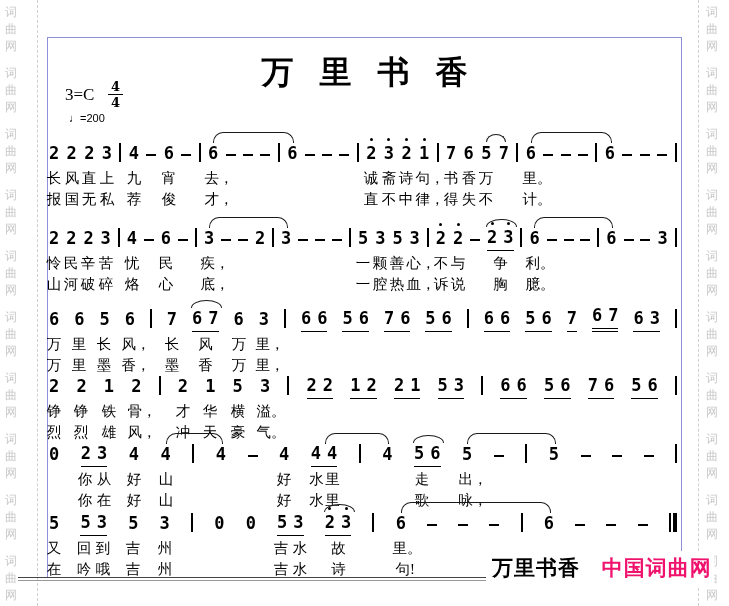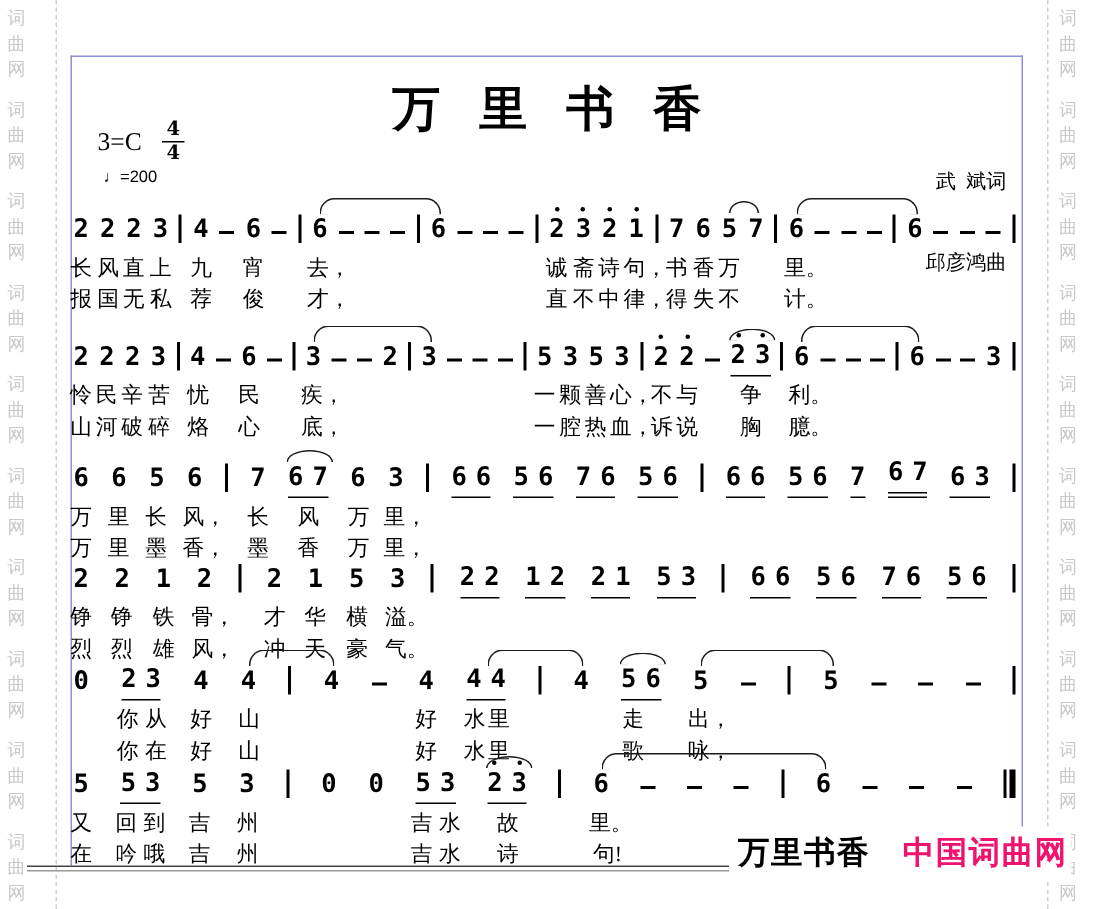--- a/index.html
+++ b/index.html
@@ -169,24 +169,20 @@
 <div class="vdash vdash-right"></div>
 
 <div class="box" id="box">
   <div class="title">万里书香</div>
   <div class="keysig">3=C</div>
   <div class="meter">
     <div class="m-top">4</div>
     <div class="m-bot">4</div>
   </div>
   <div class="tempo">♩=200</div>
-  <div class="credits">
-    <div>武  斌词</div>
-    <div>邱彦鸿曲</div>
-  </div>
 <div class="system sys1">
       <div class="notes">
         <span class="note"><span class="ch">2</span></span>
         <span class="note"><span class="ch">2</span></span>
         <span class="note"><span class="ch">2</span></span>
         <span class="note"><span class="ch">3</span></span>
         <span class="bar"></span>
         <span class="note"><span class="ch">4</span></span>
         <span class="dashn"></span>
         <span class="note"><span class="ch">6</span></span>

